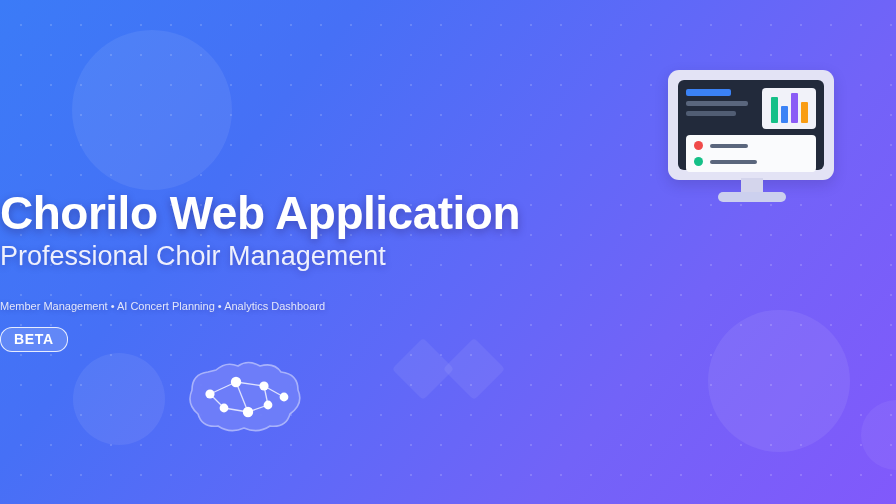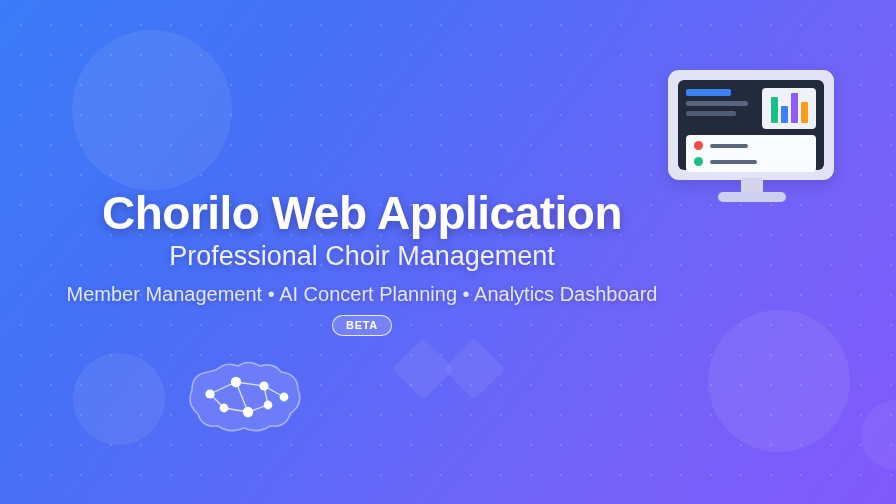--- a/index.html
+++ b/index.html
@@ -90,45 +90,45 @@
     position:absolute; left:50px; top:122px; width:68px; height:10px;
     background:#ccd0ee; border-radius:5px;
   }
 
   
   #network-cloud { position:absolute; left:186px; top:360px; width:118px; height:74px; }
 
   
   #hero-text {
     position:absolute; left:0; top:186px; width:724px;
-    text-align:center; color:#ffffff;
+    text-align:left; color:#ffffff;
   }
   #page-title {
     font-size:46px; font-weight:bold; letter-spacing:-0.5px;
     line-height:54px;
     text-shadow:0 3px 9px rgba(35,20,90,0.38);
   }
   #page-subtitle {
     margin-top:0;
     font-size:27px; font-weight:normal; color:#eef0fd;
     line-height:32px;
     text-shadow:0 2px 7px rgba(35,20,90,0.30);
   }
   #feature-list {
-    margin-top:11px;
-    font-size:20px; color:#e2e6fb; line-height:22px;
+    margin-top:23px;
+    font-size:11px; color:#e2e6fb; line-height:22px;
     text-shadow:0 1px 5px rgba(35,20,90,0.25);
   }
   #beta-badge {
     display:inline-block; margin-top:10px;
     padding:3px 13px 4px 13px;
     border:1.5px solid rgba(255,255,255,0.85);
     border-radius:12px;
     background:rgba(255,255,255,0.16);
-    color:#ffffff; font-size:11px; font-weight:bold;
+    color:#ffffff; font-size:14px; font-weight:bold;
     letter-spacing:0.7px;
   }
 </style>
 </head>
 <body>
 
 <div id="hero">
 
   <div id="dot-pattern"></div>
 

